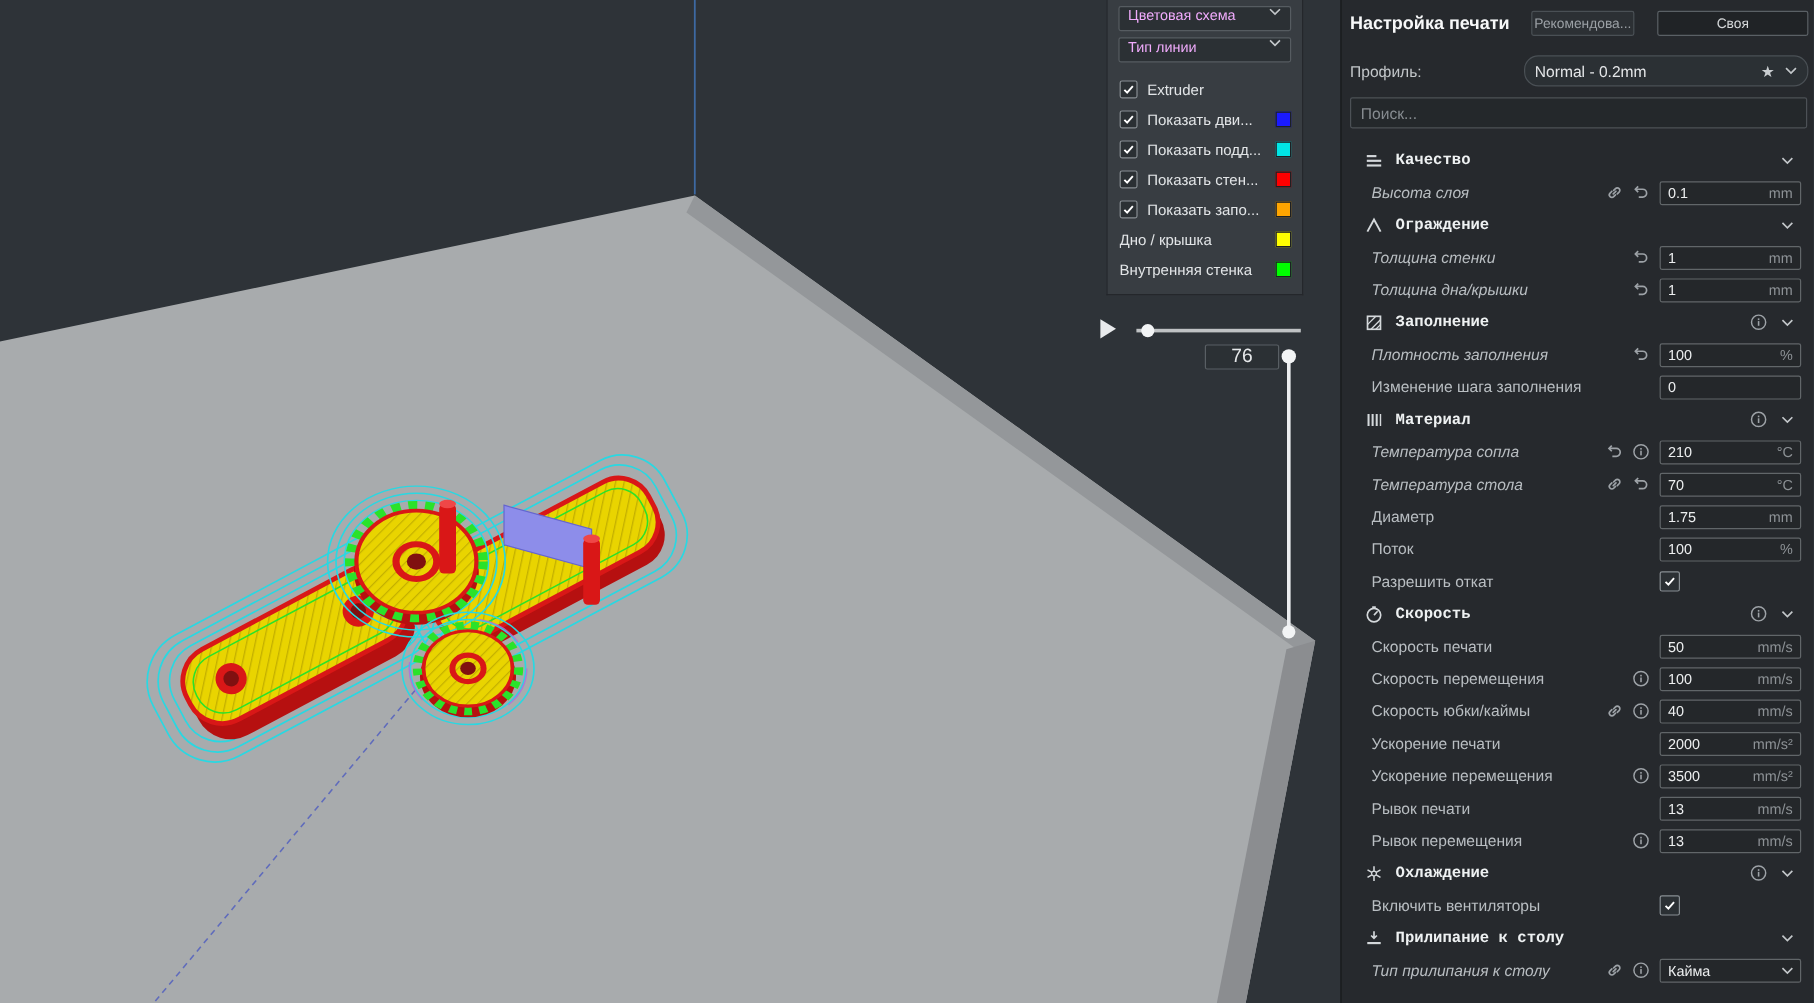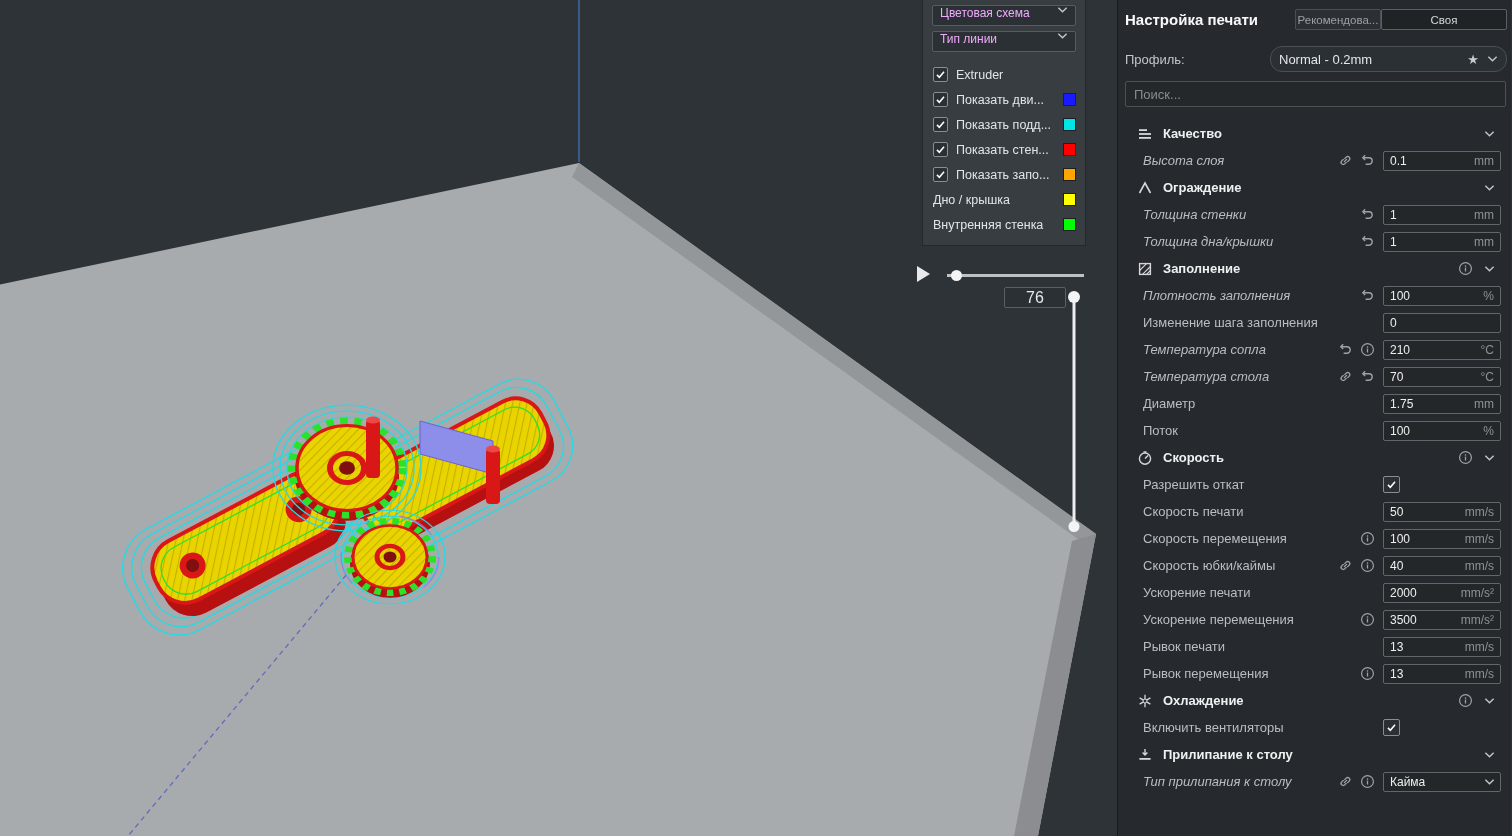--- a/index.html
+++ b/index.html
@@ -40,21 +40,21 @@
   #layer-slider .ltrack { position:absolute; left:50%; transform:translateX(-50%); top:6px; bottom:5px; width:3px; background:#eceef0; }
   #layer-slider .lhandle { position:absolute; left:50%; transform:translateX(-50%); width:12px; height:12px; border-radius:50%; background:#f2f4f5; }
   #layer-slider .lhandle.top { top:0; }
   #layer-slider .lhandle.bottom { bottom:0; width:11px; height:11px; }
 
   
   #settings-panel { position:absolute; left:1117px; top:0; width:394px; height:836px;
     background:#26292d; border-left:1px solid #17191b; }
   #sp-header { position:relative; height:40px; padding:11px 4px 0 7px; }
   #sp-title { font-size:15px; font-weight:bold; color:#f7f8f9; white-space:nowrap; }
-  #sp-tabs { position:absolute; right:4px; top:9px; display:flex; gap:0; }
+  #sp-tabs { position:absolute; right:4px; top:9px; display:flex; gap:19px; }
   .tab { height:21px; border:1px solid #4a5055; border-radius:2px; background:#2c3034; color:#9ba0a5;
     font-size:11.5px; display:flex; align-items:center; justify-content:center; padding:0 6px;
     white-space:nowrap; overflow:hidden; cursor:pointer; }
   .tab.t0 { width:86px; }
   .tab.t1 { width:126px; }
   .tab.active { background:#202326; border-color:#5a6065; color:#d5d8da; }
   #profile-row { display:flex; align-items:center; height:26px; margin:6px 4px 0 7px;gap:20px; }
   #profile-row .plabel { font-size:13px; color:#c3c7ca; }
   #profile-dd { margin-left:auto; width:237px; height:26px; background:#2b3034; border:1px solid #4a5055;
     border-radius:12px; display:flex; align-items:center; padding:0 8px; font-size:13px; color:#e4e6e8; cursor:pointer; }
@@ -63,21 +63,21 @@
   #search-input { display:block; margin:9px 5px 0 7px; width:381px; height:26px; background:#24282b;
     border:1px solid #4c5156; border-radius:2px; color:#e6e8ea; font-size:13px; padding:0 8px;
     font-family:"Liberation Sans", sans-serif; outline:none; }
   #search-input::placeholder { color:#878c91; }
 
   #settings-rows { margin-top:13px; }
   .srow { display:flex; align-items:center; height:27px; padding:0 10px 0 25px; }
   .srow.cat { padding-left:19px; cursor:pointer; }
   .cicon { width:16px; height:16px; margin-right:10px; color:#d4d8db; flex:none; }
   .cicon svg { width:16px; height:16px; display:block; }
-  .clabel { font-weight:bold; font-size:13px; color:#eef1f2; white-space:nowrap; }
+  .clabel { font-weight:bold; font-size:13px; color:#eef1f2; white-space:nowrap;font-family:Liberation Mono, monospace; }
   .spacer { flex:1; }
   .srow .chev { color:#c3c7ca; width:11px; margin-right:6px; flex:none; }
   .srow .chev svg, .cdrop .chev svg, #profile-dd .chev svg { display:block; width:11px; height:8px; }
   .cdrop .chev, #profile-dd .chev { color:#c3c7ca; width:11px; flex:none; }
   .micon { color:#9da2a7; width:15px; height:15px; flex:none; cursor:pointer; }
   .micon svg { width:15px; height:15px; display:block; }
   .srow.cat .micon { margin-right:11px; }
   .slabel { flex:1; min-width:0; font-size:13px; color:#b9bec2; white-space:nowrap;
     overflow:hidden; text-overflow:ellipsis; padding-right:6px; }
   .slabel.it { font-style:italic; }
@@ -422,20 +422,44 @@
         <div class="srow set">
           <span class="slabel">Изменение шага заполнения</span>
           <span class="iconrow"></span>
           <span class="ctrl">
             <span class="fld">
               <span class="val">0</span>
               <span class="unit"></span>
             </span>
           </span>
         </div>
+        <div class="srow cat">
+          <span class="cicon">
+            <svg viewBox="0 0 16 16" fill="currentColor">
+              <rect x="2.6" y="3" width="1.7" height="10"></rect>
+              <rect x="6" y="3" width="1.7" height="10"></rect>
+              <rect x="9.4" y="3" width="1.7" height="10"></rect>
+              <rect x="12.8" y="3" width="1.2" height="10"></rect>
+            </svg>
+          </span>
+          <span class="clabel">Материал</span>
+          <span class="spacer"></span>
+          <span class="micon">
+            <svg viewBox="0 0 16 16">
+              <circle cx="8" cy="8" r="6.3" fill="none" stroke="currentColor" stroke-width="1.3"></circle>
+              <rect x="7.3" y="7" width="1.4" height="4.2" fill="currentColor"></rect>
+              <rect x="7.3" y="4.6" width="1.4" height="1.5" fill="currentColor"></rect>
+            </svg>
+          </span>
+          <span class="chev">
+            <svg viewBox="0 0 12 8">
+              <path d="M1.5 1.5L6 6l4.5-4.5" fill="none" stroke="currentColor" stroke-width="1.5"></path>
+            </svg>
+          </span>
+        </div>
         <div class="srow set">
           <span class="slabel it">Температура сопла</span>
           <span class="iconrow">
             <span class="micon">
               <svg viewBox="0 0 16 16">
                 <g fill="none" stroke="currentColor" stroke-width="1.5">
                   <path d="M5.5 2.5L3 5l2.5 2.5"></path>
                   <path d="M3.2 5h6.3a3.5 3.5 0 110 7H6"></path>
                 </g>
               </svg>
@@ -496,51 +520,51 @@
         <div class="srow set">
           <span class="slabel">Поток</span>
           <span class="iconrow"></span>
           <span class="ctrl">
             <span class="fld">
               <span class="val">100</span>
               <span class="unit">%</span>
             </span>
           </span>
         </div>
+        <div class="srow set">
+          <span class="slabel">Разрешить откат</span>
+          <span class="iconrow"></span>
+          <span class="ctrl">
+            <span class="cb">
+              <svg viewBox="0 0 14 14">
+                <path d="M2.5 7.5l3 3 6-7" fill="none" stroke="#ffffff" stroke-width="2"></path>
+              </svg>
+            </span>
+          </span>
+        </div>
         <div class="srow cat">
           <span class="cicon">
             <svg viewBox="0 0 16 16">
               <circle cx="8" cy="8.6" r="5.6" fill="none" stroke="currentColor" stroke-width="1.4"></circle>
               <path d="M8 8.6L11 5.4M6.5 2h3" fill="none" stroke="currentColor" stroke-width="1.4"></path>
             </svg>
           </span>
           <span class="clabel">Скорость</span>
           <span class="spacer"></span>
           <span class="micon">
             <svg viewBox="0 0 16 16">
               <circle cx="8" cy="8" r="6.3" fill="none" stroke="currentColor" stroke-width="1.3"></circle>
               <rect x="7.3" y="7" width="1.4" height="4.2" fill="currentColor"></rect>
               <rect x="7.3" y="4.6" width="1.4" height="1.5" fill="currentColor"></rect>
             </svg>
           </span>
           <span class="chev">
             <svg viewBox="0 0 12 8">
               <path d="M1.5 1.5L6 6l4.5-4.5" fill="none" stroke="currentColor" stroke-width="1.5"></path>
             </svg>
-          </span>
-        </div>
-        <div class="srow set">
-          <span class="slabel">Разрешить откат</span>
-          <span class="iconrow"></span>
-          <span class="ctrl">
-            <span class="cb">
-              <svg viewBox="0 0 14 14">
-                <path d="M2.5 7.5l3 3 6-7" fill="none" stroke="#ffffff" stroke-width="2"></path>
-              </svg>
-            </span>
           </span>
         </div>
         <div class="srow set">
           <span class="slabel">Скорость печати</span>
           <span class="iconrow"></span>
           <span class="ctrl">
             <span class="fld">
               <span class="val">50</span>
               <span class="unit">mm/s</span>
             </span>

